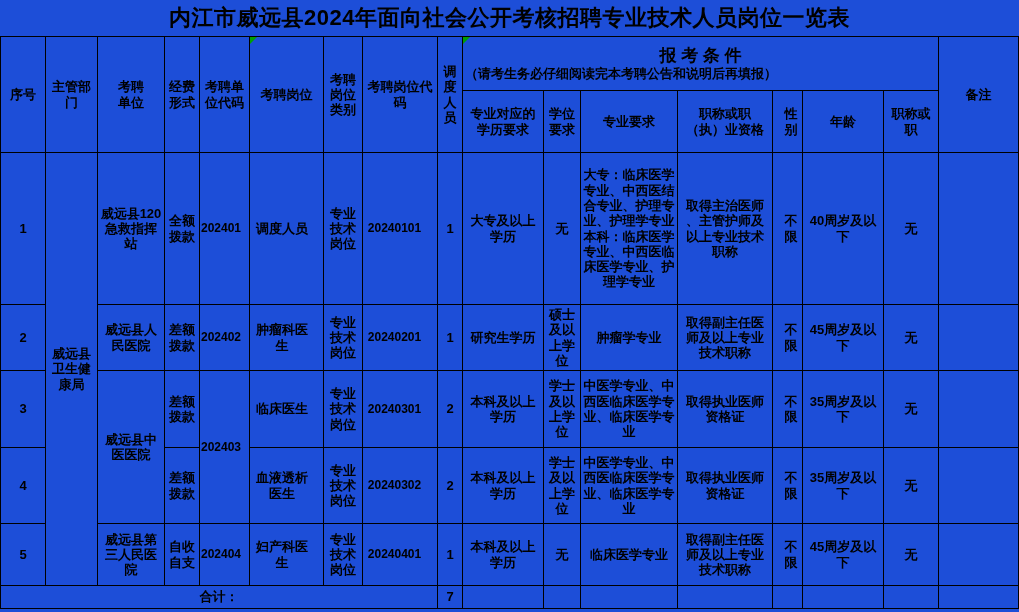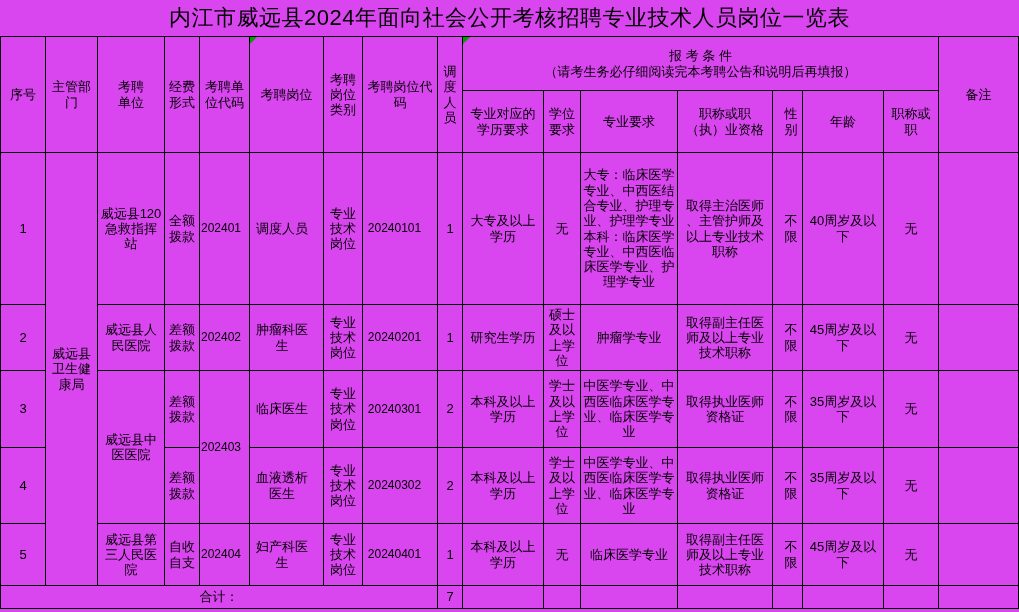--- a/index.html
+++ b/index.html
@@ -1,18 +1,18 @@
 <!DOCTYPE html>
 <html><head>
 <meta charset="utf-8">
 <style>
   html,body { margin:0; padding:0; background:#fff; }
   .page {
-    position:relative; width:1019px; height:612px; background:#d946ef;
-    font-family:"Liberation Sans", sans-serif; font-weight:normal; color:#000;
+    position:relative; width:1019px; height:612px; background:#1d4ed8;
+    font-family:"Liberation Sans", sans-serif; font-weight:bold; color:#000;
     overflow:hidden;
   }
   .title {
     height:36px; line-height:36px; text-align:center;
     font-size:22px; letter-spacing:0.5px; white-space:nowrap;
   }
   table { border-collapse:collapse; table-layout:fixed; width:1018px; }
   td {
     border:1px solid #000; padding:1px 2px;
     font-size:13px; line-height:1.18; vertical-align:middle;
@@ -22,22 +22,22 @@
   .l { text-align:center; }
   .cert { line-break:anywhere; }
   .post { padding-right:11px;margin-left:24px; }
   .gen  { padding-left:8px; padding-right:1px; }
   .num  { font-size:12px; white-space:nowrap; padding-left:1px; padding-right:12px; }
   .rel  { position:relative; }
   .tri {
     position:absolute; top:0; left:0; width:0; height:0;
     border-top:7px solid #00a000; border-right:7px solid transparent;
   }
-  .cond-line1 { text-align:center; font-size:13px; }
-  .cond-line2 { text-align:center; font-size:13px; }
+  .cond-line1 { text-align:center; font-size:17px; }
+  .cond-line2 { font-size:13px; }
   tr.hA { height:54px; }
   tr.hB { height:62px; }
   tr.r1 { height:152px; }
   tr.r2 { height:66px; }
   tr.r3 { height:77px; }
   tr.r4 { height:76px; }
   tr.r5 { height:62px; }
   tr.rT { height:23px;padding-left:36px; }
 </style>
 </head>

